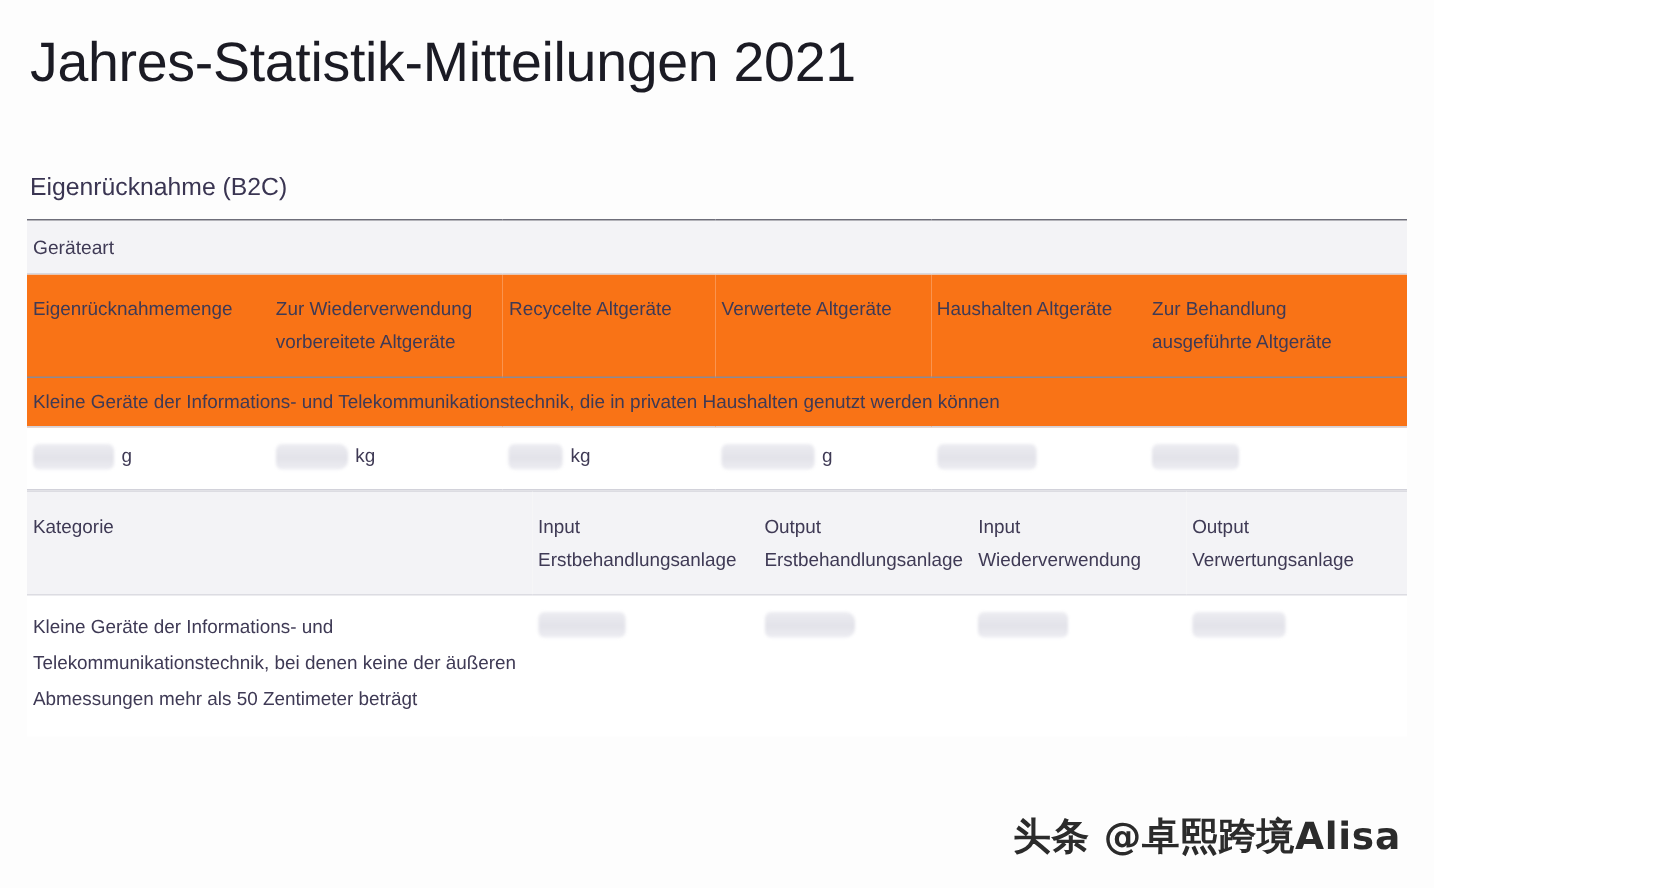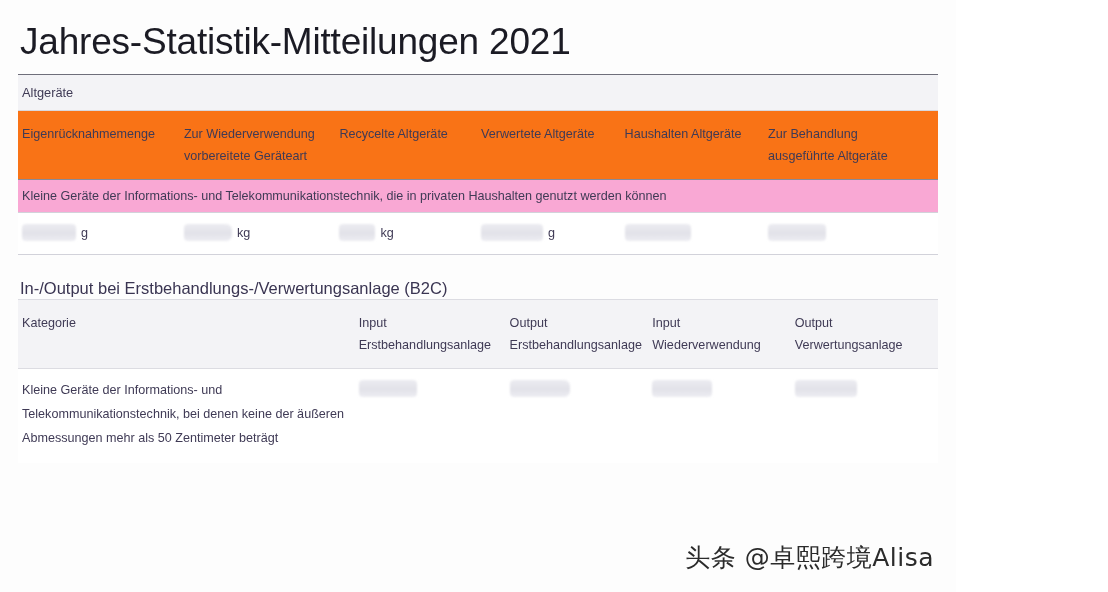--- a/index.html
+++ b/index.html
@@ -79,21 +79,21 @@
     line-height: 1.75;
     background: #f97316;
   }
   .colhead-row.shaded td { background: #f3f3f6; }
 
   
   .cat-row td {
     font-size: 12.6px;
     color: #3f3a55;
     padding: 9px 0 9px 4px;
-    background: #f9a8d4;
+    background: #f97316;
   }
 
   
   .data-row td {
     font-size: 12.6px;
     color: #3f3a55;
     padding: 10px 0 12px 4px;
     line-height: 1.9;
     background: #ffffff;
   }
@@ -123,53 +123,54 @@
     color: #3f3a55;
     line-height: 1;
   }
 
   
   .watermark {
     position: absolute;
     right: 22px;
     bottom: 18px;
     font-size: 25px;
-    font-weight: 400;
+    font-weight: 700;
     color: #2b2b2b;
     letter-spacing: 0.5px;
     white-space: nowrap;
     font-family: "DejaVu Sans", sans-serif;
   }
 </style>
 </head>
 <body>
 
 <div class="page">
 
   <h1 class="doc-title">Jahres-Statistik-Mitteilungen 2021</h1>
 
+  <div class="section-heading" id="section-1-heading">Eigenrücknahme (B2C)</div>
 
   <table class="tbl rule-top" style="margin-top:10px;">
     <colgroup>
       <col style="width:17.6%">
       <col style="width:16.9%">
       <col style="width:15.4%">
       <col style="width:15.6%">
       <col style="width:15.6%">
       <col style="width:18.9%">
     </colgroup>
     <tbody>
 
       <tr class="band-row">
-        <td colspan="6">Altgeräte</td>
+        <td colspan="6">Geräteart</td>
       </tr>
 
       <tr class="colhead-row">
         <td>Eigenrücknahmemenge</td>
-        <td>Zur Wiederverwendung vorbereitete Geräteart</td>
+        <td>Zur Wiederverwendung vorbereitete Altgeräte</td>
         <td>Recycelte Altgeräte</td>
         <td>Verwertete Altgeräte</td>
         <td>Haushalten Altgeräte</td>
         <td>Zur Behandlung ausgeführte Altgeräte</td>
       </tr>
 
       <tr class="cat-row rule-thin-bottom" style="border-top:1.4px solid #8a8a96;">
         <td colspan="6">Kleine Geräte der Informations- und Telekommunikationstechnik, die in privaten Haushalten genutzt werden können</td>
       </tr>
 
@@ -207,21 +208,20 @@
         <td>
           <span class="val-cell">
             <span class="redaction" style="width:58px;"></span>
             <span class="unit"></span>
           </span>
         </td>
       </tr>
     </tbody>
   </table>
 
-  <div class="section-heading" id="section-2-heading">In-/Output bei Erstbehandlungs-/Verwertungsanlage (B2C)</div>
 
   <table class="tbl" style="">
     <colgroup>
       <col style="width:36.6%">
       <col style="width:16.4%">
       <col style="width:15.5%">
       <col style="width:15.5%">
       <col style="width:16.0%">
     </colgroup>
     <tbody>

